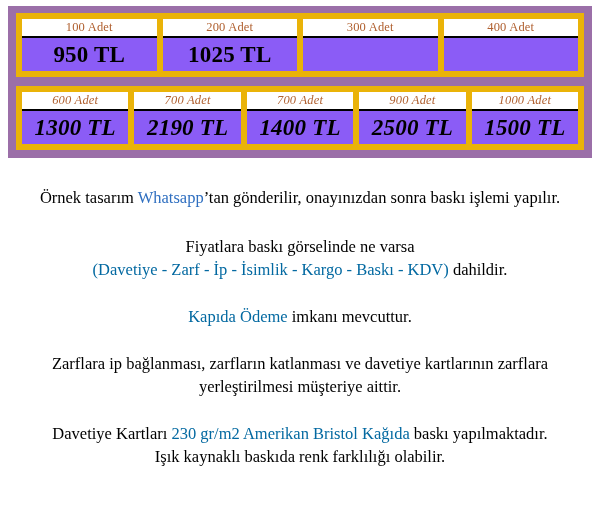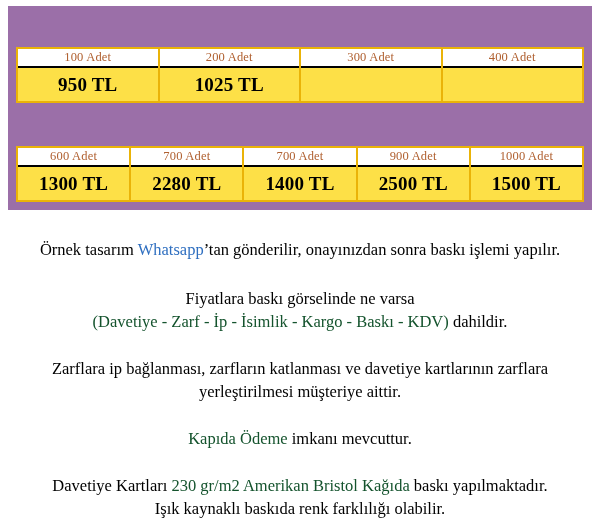--- a/index.html
+++ b/index.html
@@ -22,52 +22,52 @@
     box-sizing: border-box;
   }
 
   .price-row {
     display: flex;
     width: 100%;
     box-sizing: border-box;
   }
   .price-row + .price-row {
     margin-top: 9px;
+    font-style: italic;
   }
 
   .price-cell {
     flex: 1 1 0;
-    background: #fde047;
-    border: 2px solid #eab308;
+    background: #8b5cf6;
+    border: 6px solid #eab308;
     box-sizing: border-box;
     text-align: center;
     padding: 0;
     overflow: hidden;
-    margin-top: 34px;
   }
   .price-cell + .price-cell {
     border-left: none;
   }
 
   .qty {
     display: block;
     background: #ffffff;
     color: #b06030;
     font-family: "Liberation Serif", serif;
     font-size: 12.5px;
     line-height: 17px;
     border-bottom: 2px solid #000000;
     letter-spacing: 0.2px;
   }
 
   .price {
     display: block;
     font-family: "Liberation Serif", serif;
     font-weight: bold;
-    font-size: 19px;
+    font-size: 23px;
     line-height: 33px;
     color: #000000;
     letter-spacing: 0.2px;
   }
 
   .notes {
     margin: 0;
     padding: 28px 10px 0 10px;
     box-sizing: border-box;
     text-align: center;
@@ -79,21 +79,21 @@
     line-height: 23px;
     color: #000000;
     margin: 0 0 22px 0;
     padding: 0 4px;
   }
   .note:last-child {
     margin-bottom: 0;
   }
 
   .accent-blue { color: #2f6fc0; }
-  .accent-red  { color: #14532d; }
+  .accent-red  { color: #0369a1; }
 
   .note-1 { margin-bottom: 26px; }
   .note-2 { margin-bottom: 24px; }
   .note-3 { margin-bottom: 24px; }
   .note-4 { margin-bottom: 24px; }
   .note-5 { margin-bottom: 0; }
 </style>
 </head>
 <body>
 
@@ -116,21 +116,21 @@
     </div>
   </div>
 
   <div class="price-row">
     <div class="price-cell">
       <span class="qty">600 Adet</span>
       <span class="price">1300 TL</span>
     </div>
     <div class="price-cell">
       <span class="qty">700 Adet</span>
-      <span class="price">2280 TL</span>
+      <span class="price">2190 TL</span>
     </div>
     <div class="price-cell">
       <span class="qty">700 Adet</span>
       <span class="price">1400 TL</span>
     </div>
     <div class="price-cell">
       <span class="qty">900 Adet</span>
       <span class="price">2500 TL</span>
     </div>
     <div class="price-cell">
@@ -145,27 +145,27 @@
 
   <p class="note note-1">
     <span>Örnek tasarım </span><span class="accent-blue">Whatsapp</span><span>’tan gönderilir, onayınızdan sonra baskı işlemi yapılır.</span>
   </p>
 
   <p class="note note-2">
     <span>Fiyatlara baskı görselinde ne varsa</span><br>
     <span class="accent-red">(Davetiye - Zarf - İp - İsimlik - Kargo - Baskı - KDV)</span><span> dahildir.</span>
   </p>
 
+  <p class="note note-4">
+    <span class="accent-red">Kapıda Ödeme</span><span> imkanı mevcuttur.</span>
+  </p>
+
   <p class="note note-3">
     <span>Zarflara ip bağlanması, zarfların katlanması ve davetiye kartlarının zarflara</span><br>
     <span>yerleştirilmesi müşteriye aittir.</span>
-  </p>
-
-  <p class="note note-4">
-    <span class="accent-red">Kapıda Ödeme</span><span> imkanı mevcuttur.</span>
   </p>
 
   <p class="note note-5">
     <span>Davetiye Kartları </span><span class="accent-red">230 gr/m2 Amerikan Bristol Kağıda</span><span> baskı yapılmaktadır.</span><br>
     <span>Işık kaynaklı baskıda renk farklılığı olabilir.</span>
   </p>
 
 </div>
 
 </body></html>

